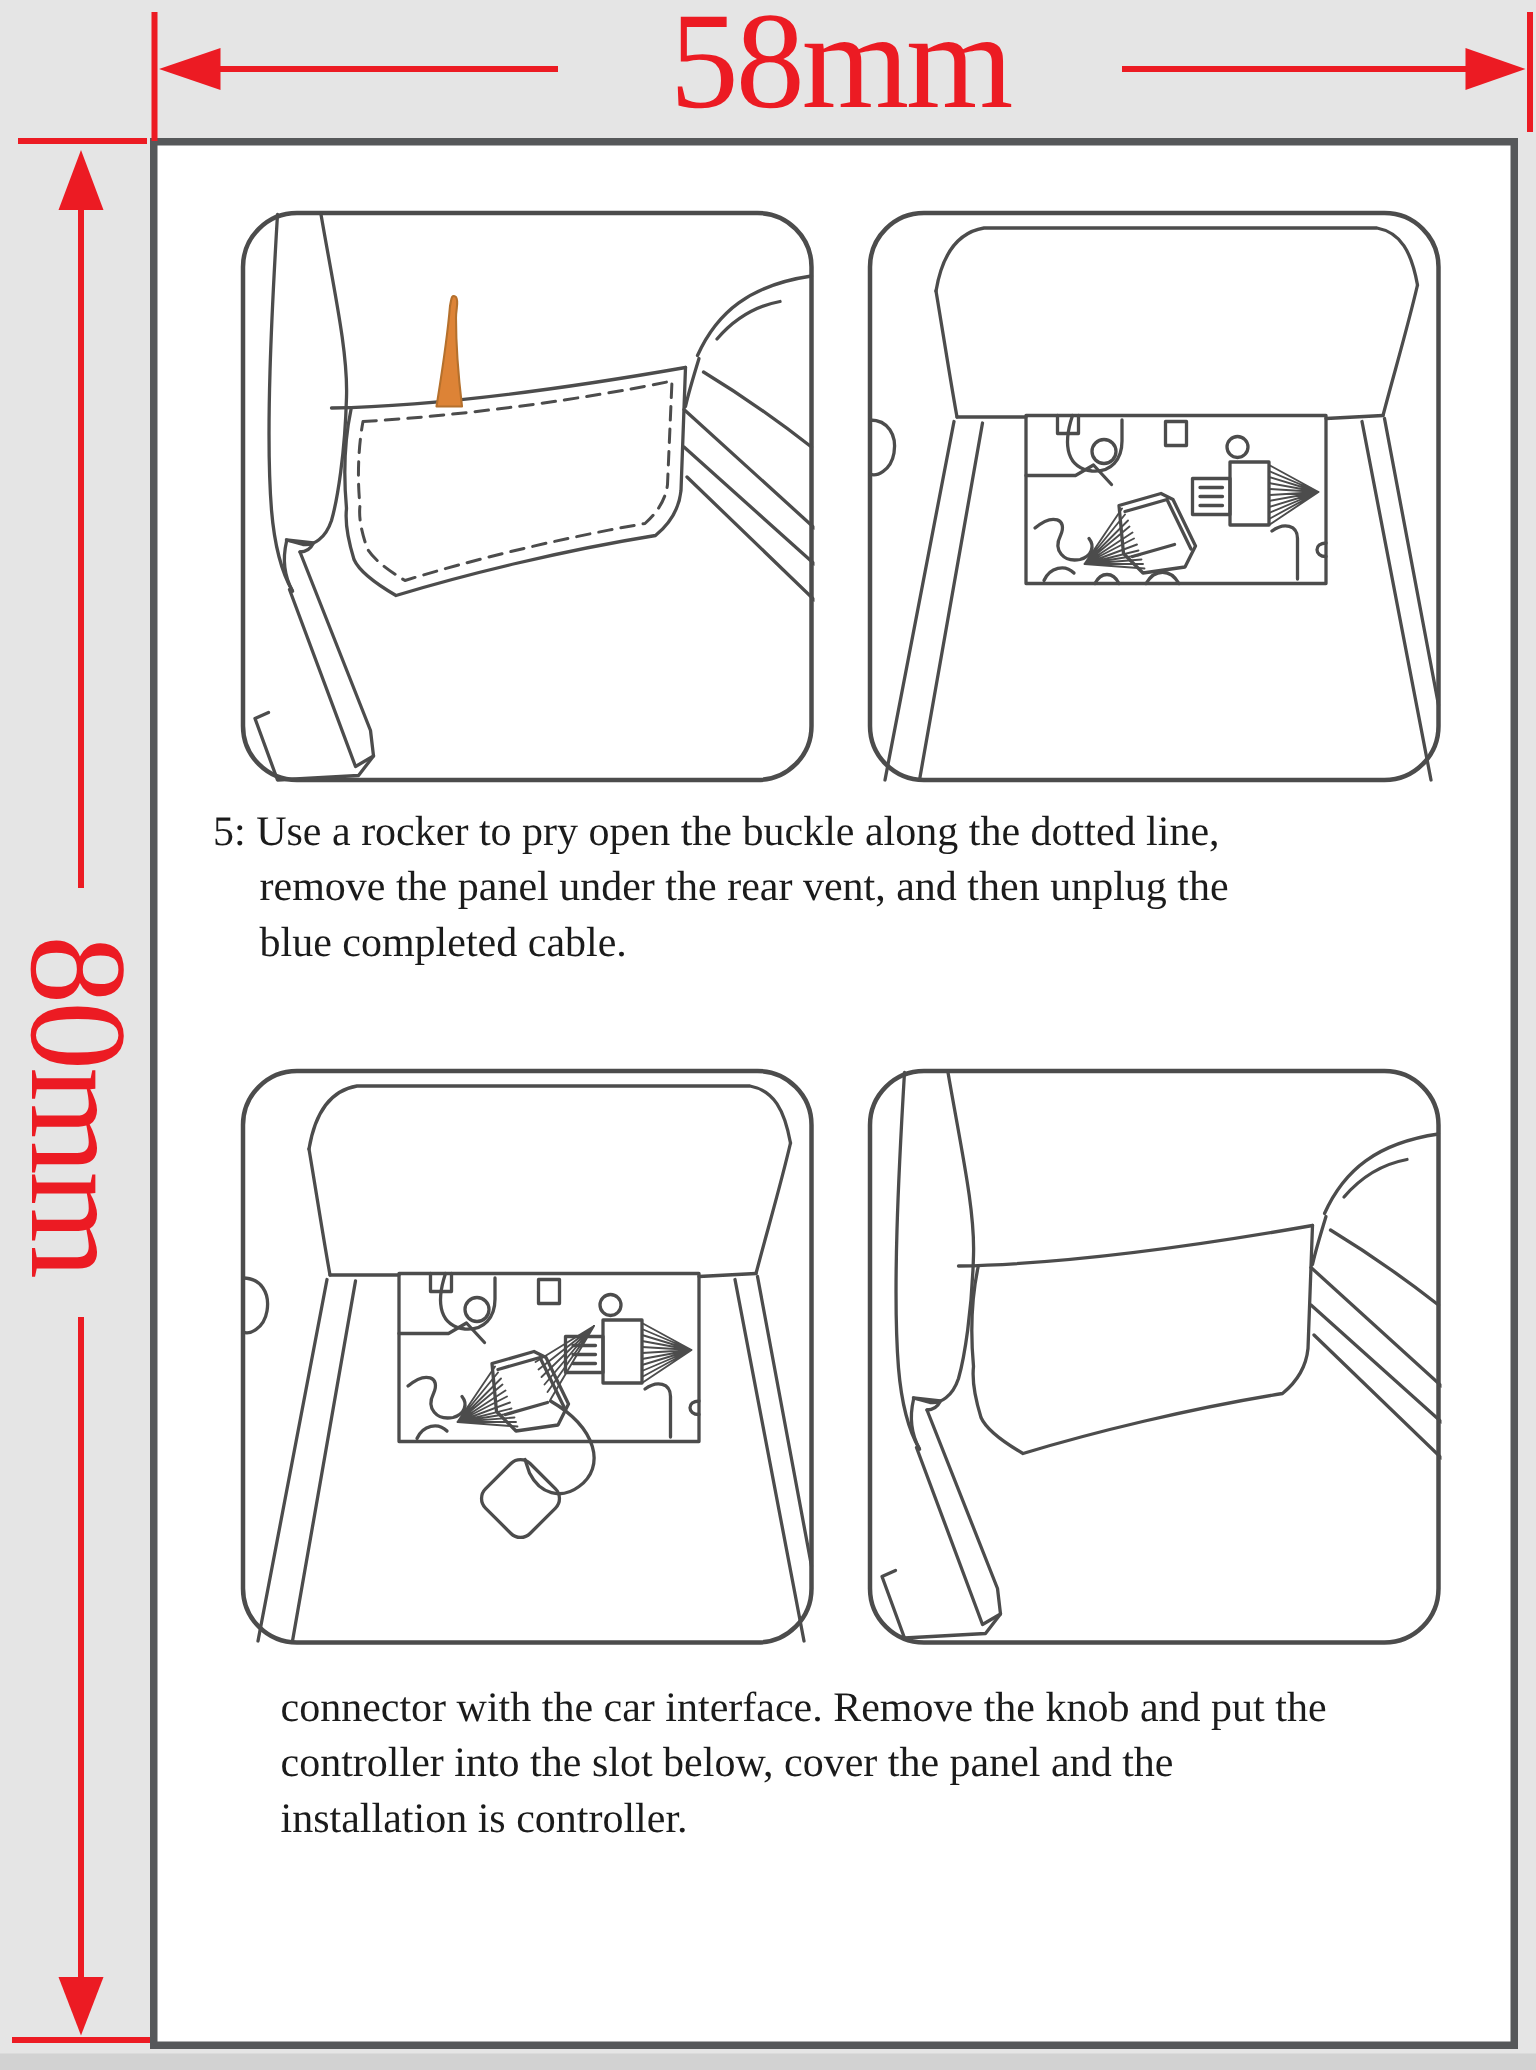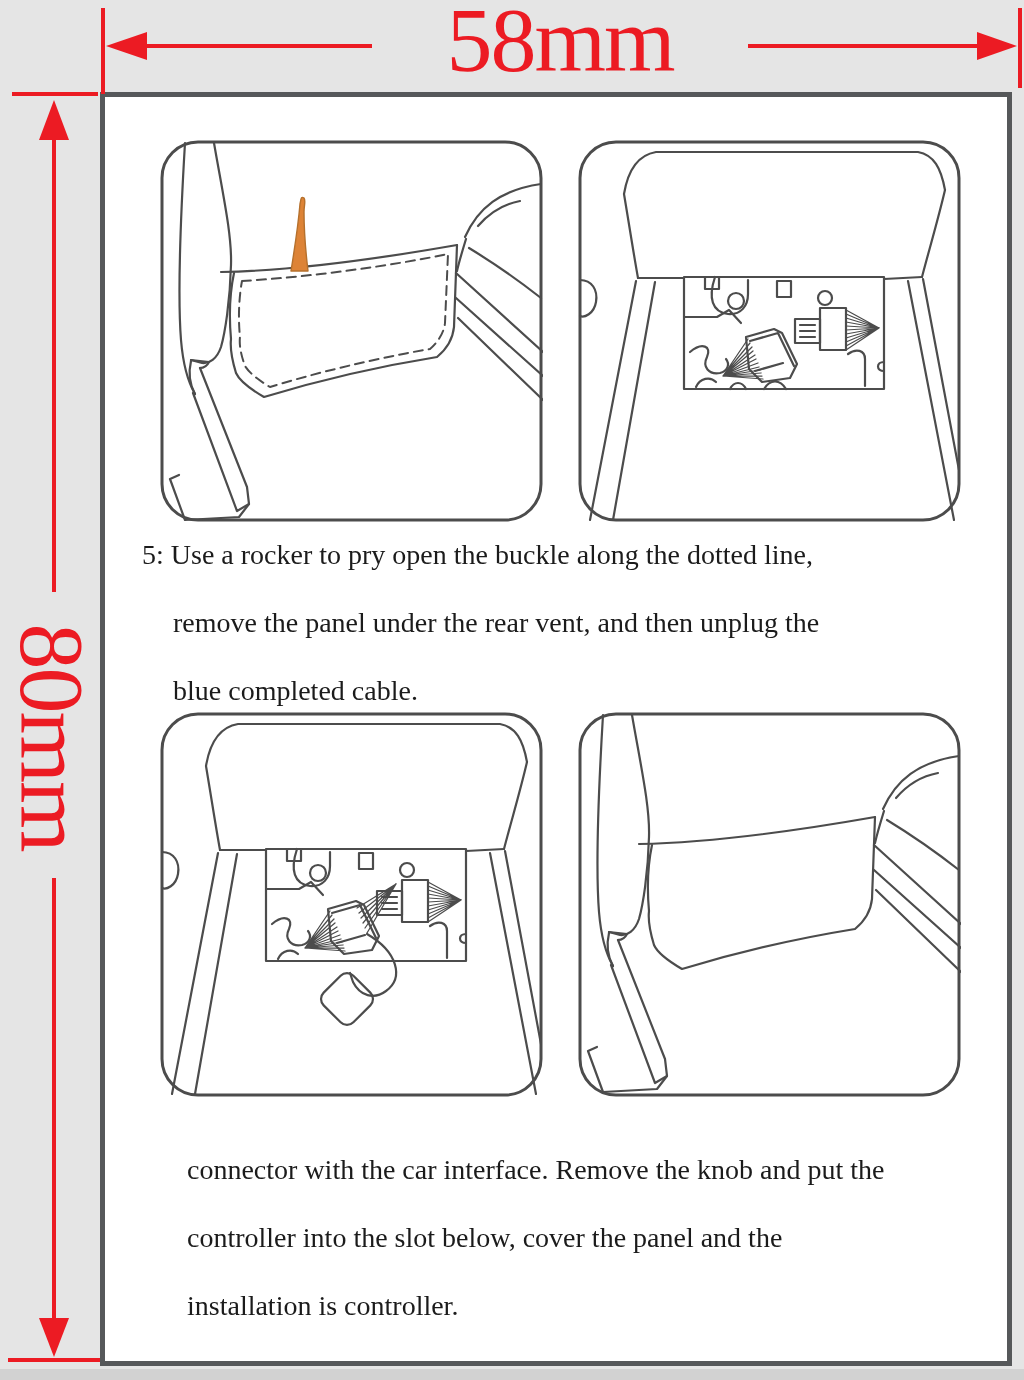--- a/index.html
+++ b/index.html
@@ -30,21 +30,21 @@
   .panel path,.panel rect,.panel circle{
     stroke:var(--line);fill:none;stroke-width:2.2;
     stroke-linecap:round;stroke-linejoin:round;
   }
   .panel rect.frame{stroke-width:3;}
   .panel .dash{stroke-dasharray:9 6;stroke-width:2;}
   .panel .fan{stroke-width:1.25;}
   .panel .tool{fill:var(--orange);stroke:#b5702c;stroke-width:1.4;}
   .step{position:absolute;color:var(--ink);font-size:28px;line-height:37px;}
   .step .line{white-space:nowrap;}
-  .step .indent{padding-left:31px;margin-top:31px;}
+  .step .indent{padding-left:31px;}
   .step5{left:142px;top:536px;}
   .step6{left:156px;top:1120px;}
   .bottom-bar{position:absolute;left:0;top:1369px;width:1024px;height:11px;background:var(--bar);}
 </style>
 </head>
 <body>
 
 <div class="canvas">
 
   <div class="main-box"></div>

